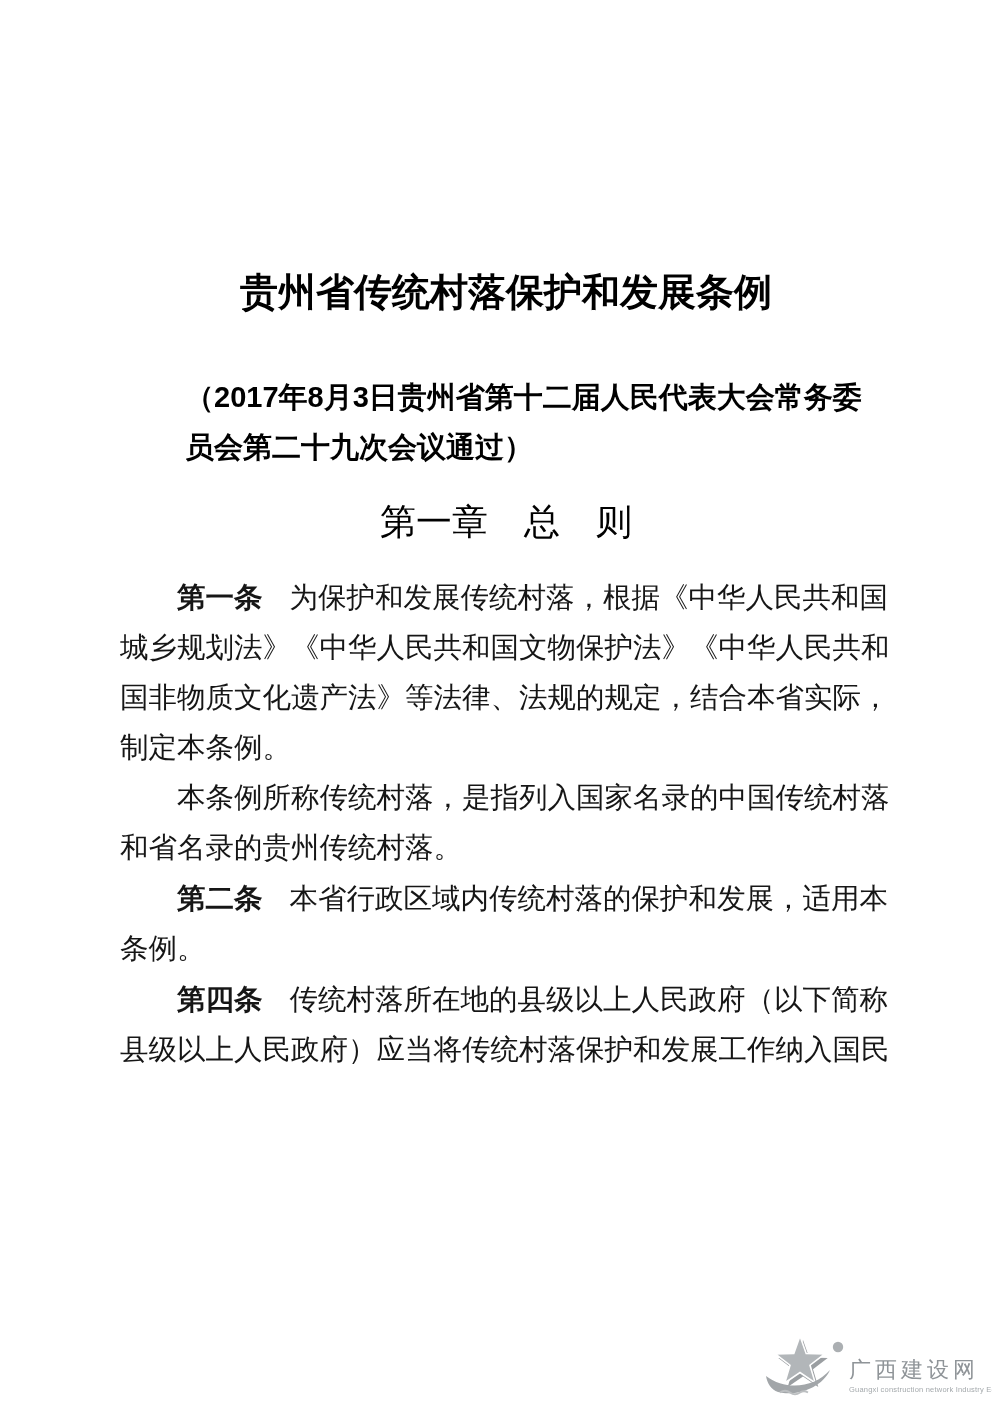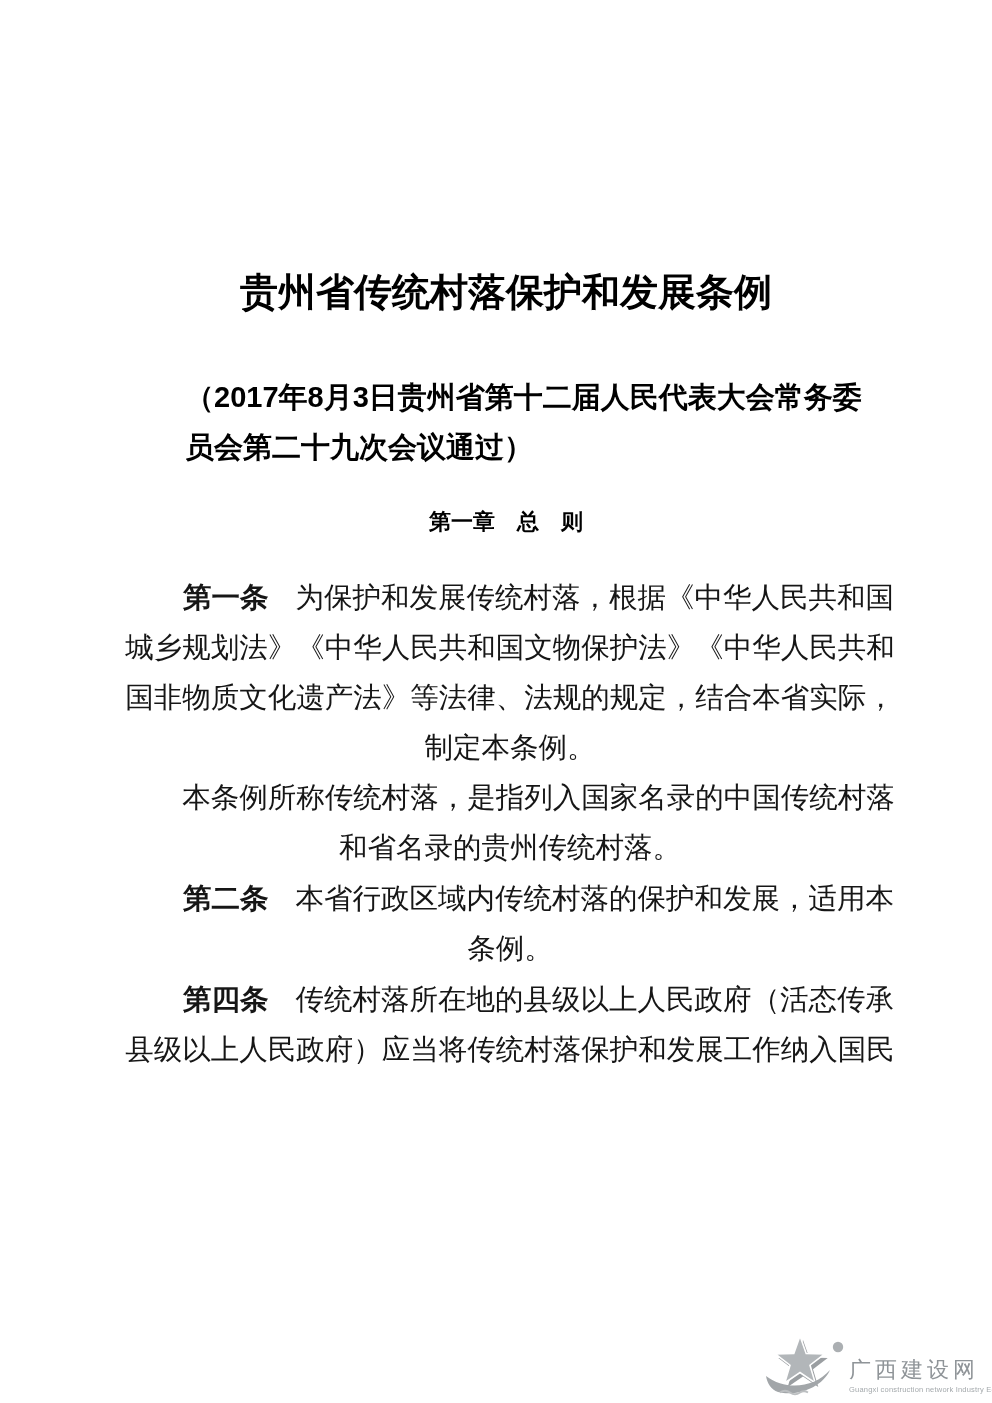--- a/index.html
+++ b/index.html
@@ -37,40 +37,39 @@
     color: #000000;
     white-space: pre-line;
   }
   .chapter-heading {
     position: absolute;
     top: 497px;
     left: 120px;
     width: 772px;
     text-align: center;
     font-family: "Liberation Sans", sans-serif;
-    font-weight: 700;
-    font-size: 22px;
+    font-weight: 400;
+    font-size: 36px;
     line-height: 50px;
     color: #000000;
   }
   .articles {
     position: absolute;
     top: 572px;
     left: 120px;
     width: 780px;
     font-family: "Liberation Serif", serif;
     font-size: 28.5px;
     line-height: 50px;
     color: #161616;
   }
   .para {
     margin: 0;
     text-indent: 2em;
     white-space: pre-line;
-    text-align: center;
   }
   .article-label {
     font-weight: 700;
     font-family: "Liberation Sans", sans-serif;
     margin-right: 0.95em;
   }
   .article-label:empty { display: none; margin: 0; }
 
   .watermark {
     position: absolute;
@@ -116,21 +115,21 @@
 
   <div class="articles">
       <p class="para"><span class="article-label">第一条</span><span class="article-text">为保护和发展传统村落，根据《中华人民共和国
 城乡规划法》《中华人民共和国文物保护法》《中华人民共和
 国非物质文化遗产法》等法律、法规的规定，结合本省实际，
 制定本条例。</span></p>
       <p class="para"><span class="article-text">本条例所称传统村落，是指列入国家名录的中国传统村落
 和省名录的贵州传统村落。</span></p>
       <p class="para"><span class="article-label">第二条</span><span class="article-text">本省行政区域内传统村落的保护和发展，适用本
 条例。</span></p>
-      <p class="para"><span class="article-label">第四条</span><span class="article-text">传统村落所在地的县级以上人民政府（活态传承
+      <p class="para"><span class="article-label">第四条</span><span class="article-text">传统村落所在地的县级以上人民政府（以下简称
 县级以上人民政府）应当将传统村落保护和发展工作纳入国民</span></p>
     </div>
 
   <div class="watermark">
     <div class="wm-star">
       <svg width="88" height="64" viewBox="0 0 88 64" xmlns="http://www.w3.org/2000/svg">
 
         <polygon points="43,6 49.2,23.5 67.7,24 53,35.2 58.3,53 43,42.5 27.7,53 33,35.2 18.3,24 36.8,23.5" fill="#9a9ea1"></polygon>
 
         <polygon points="40,2 46.2,19.5 64.7,20 50,31.2 55.3,49 40,38.5 24.7,49 30,31.2 15.3,20 33.8,19.5" fill="#b2b6b9" stroke="#ffffff" stroke-width="1.6"></polygon>

